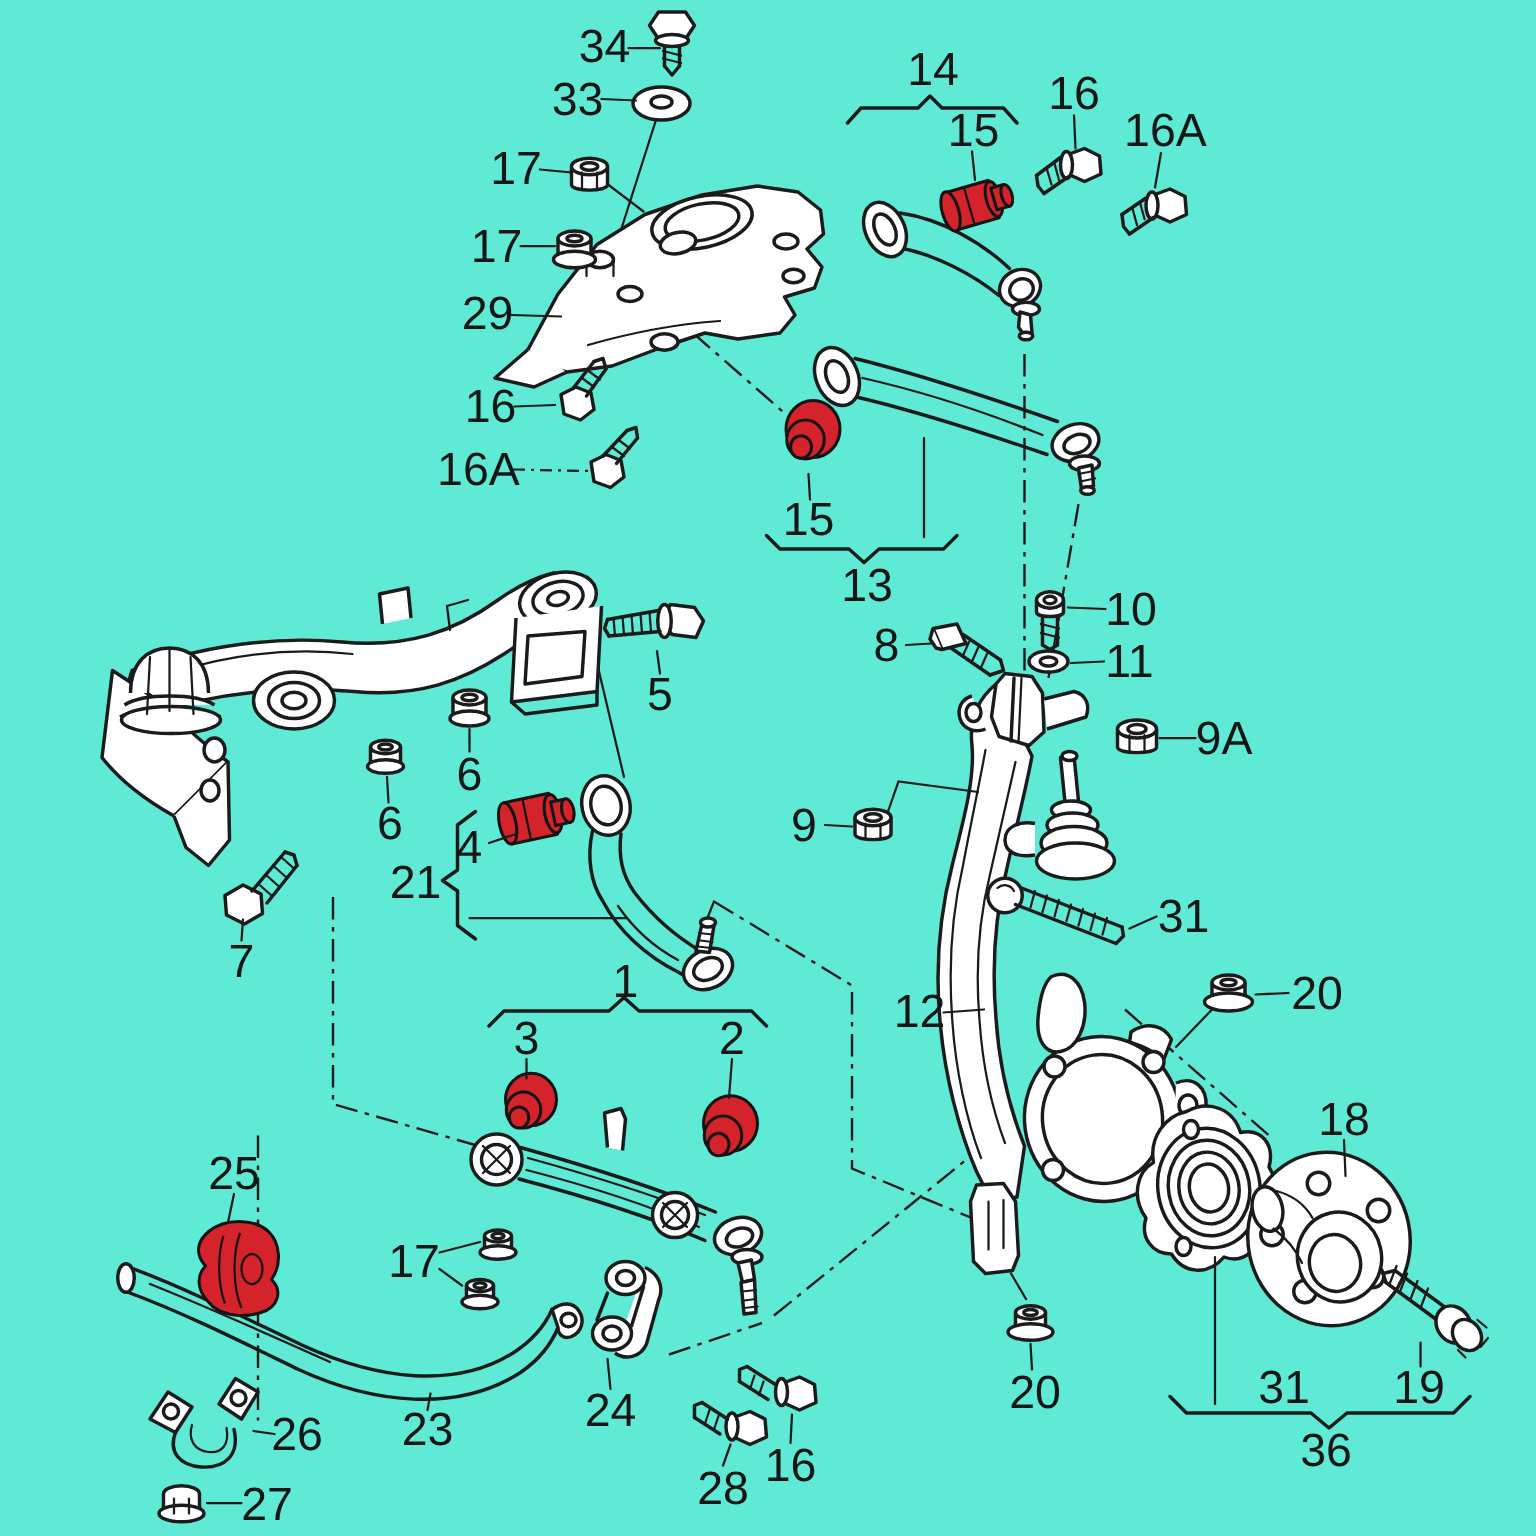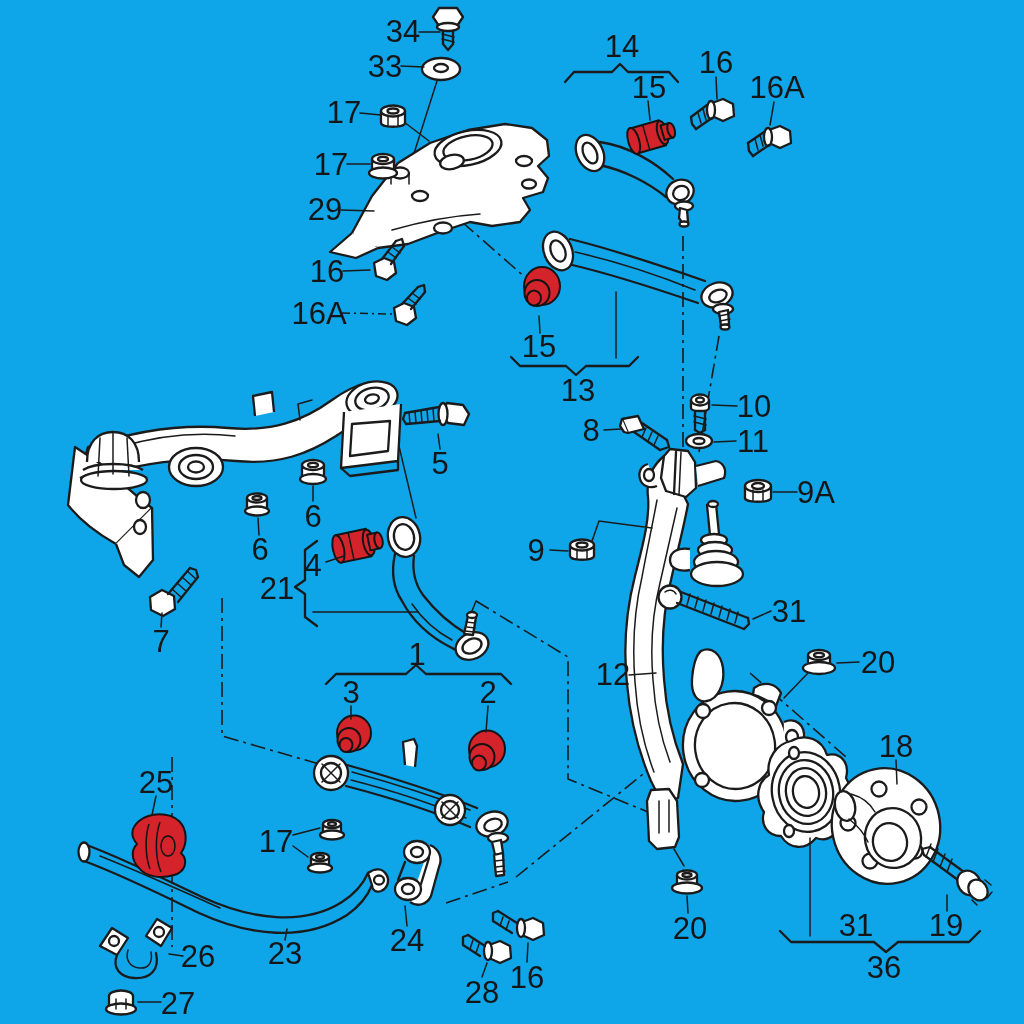--- a/index.html
+++ b/index.html
@@ -1,16 +1,16 @@
 <!DOCTYPE html>
 <html style="--hl: #d4232a; --line: #1b1b1b;"><head>
 <meta charset="utf-8">
 <style>
   html,body{margin:0;padding:0;background:#ffffff;}
-  .stage{position:relative;width:1024px;height:1024px;background:#0ea5e9;overflow:hidden;
+  .stage{position:relative;width:1024px;height:1024px;background:#5eead4;overflow:hidden;
          font-family:"Liberation Sans", sans-serif;}
   svg{position:absolute;left:0;top:0;}
   .ln {fill:none;stroke:var(--line,#1b1b1b);stroke-width:2.3;stroke-linecap:round;stroke-linejoin:round;}
   .fw {fill:#ffffff;stroke:var(--line,#1b1b1b);stroke-width:2.3;stroke-linejoin:round;}
   .thin{fill:none;stroke:var(--line,#1b1b1b);stroke-width:1.5;stroke-linecap:round;}
   .dd {fill:none;stroke:var(--line,#1b1b1b);stroke-width:1.6;stroke-dasharray:15 5 3 5;}
   .ddl{fill:none;stroke:var(--line,#1b1b1b);stroke-width:1.5;stroke-dasharray:8 4 2 4;}
   .red{fill:var(--hl,#d4232a);stroke:#141414;stroke-width:2;stroke-linejoin:round;}
   .redln{fill:none;stroke:#141414;stroke-width:1.5;}
   text.lbl{font-family:"Liberation Sans", sans-serif;font-size:31px;fill:#161616;

